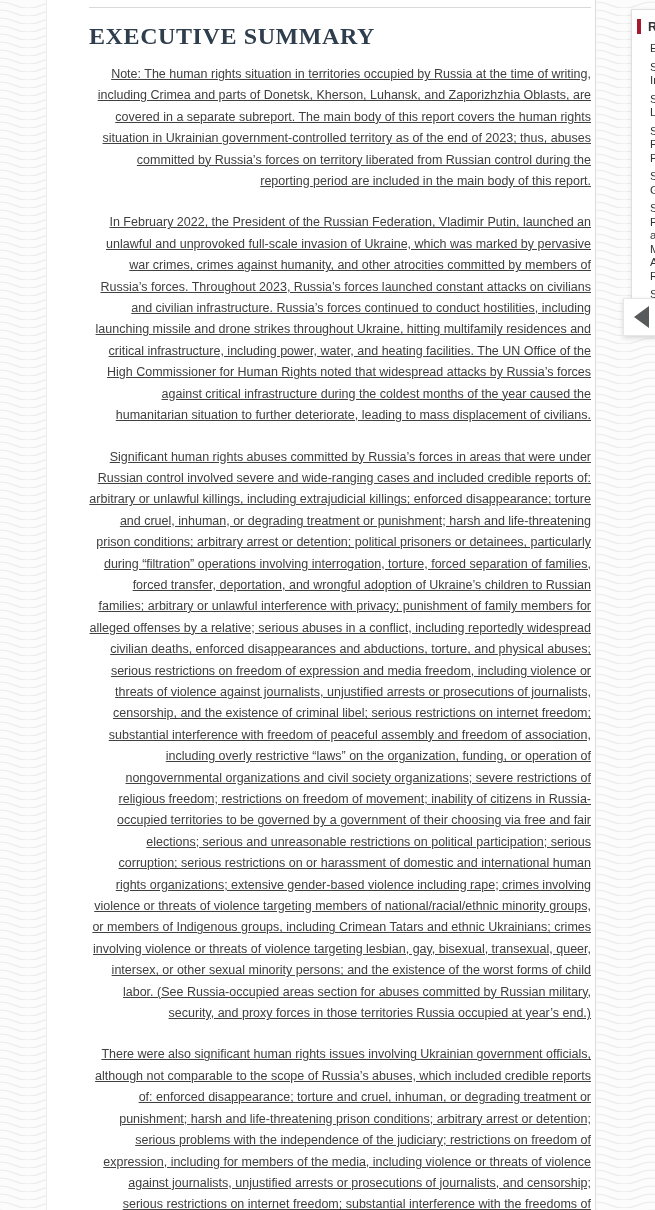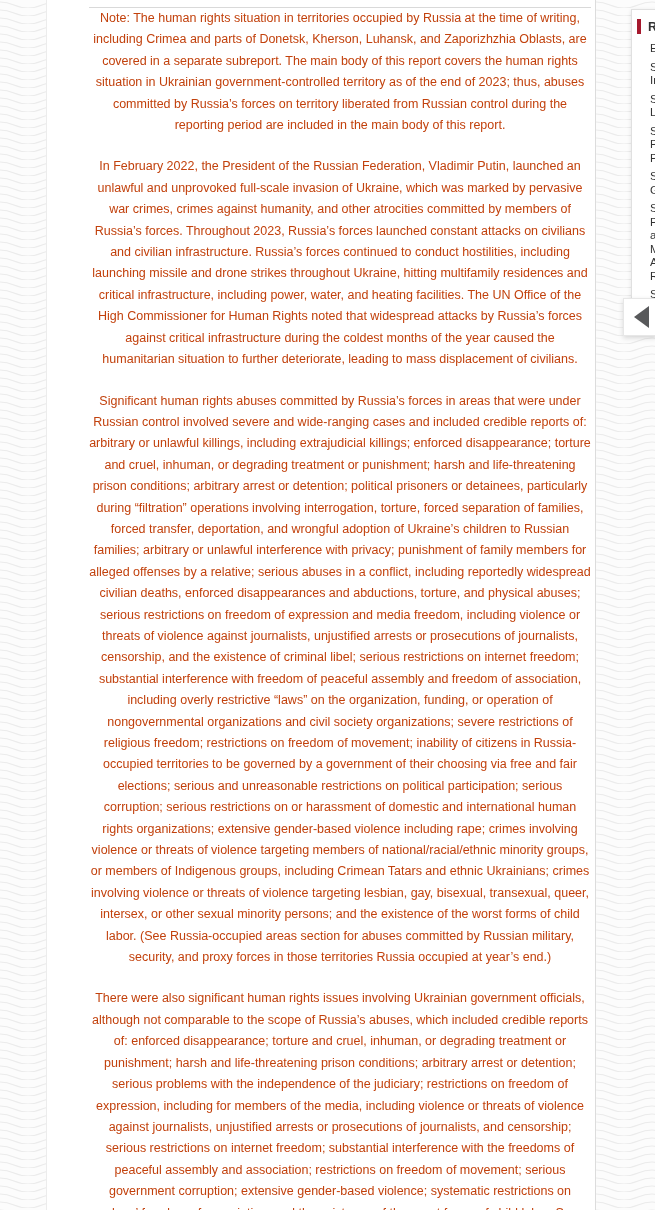--- a/index.html
+++ b/index.html
@@ -28,23 +28,24 @@
     font-family:"Liberation Serif","DejaVu Serif",serif;
     font-size:24px;font-weight:600;
     letter-spacing:0.6px;
     color:#2f3e4d;
     margin:15px 0 14px 0;
   }
   .article p{
     width:502px;
     font-size:12.5px;
     line-height:21.4px;
-    color:#c2410c;
+    color:#404040;
     margin:0 0 20px 0;
-    text-align:center;
+    text-align:right;
+    text-decoration:underline;
   }
 
   
   .side-card{
     position:absolute;left:631px;top:9px;
     width:150px;
     background:#fff;
     border:1px solid #e0e0e0;
     box-shadow:0 1px 4px rgba(0,0,0,.10);
     box-sizing:border-box;
@@ -98,20 +99,21 @@
   <rect width="46" height="1210" fill="#fcfcfc"></rect>
   <rect width="46" height="1210" fill="url(#wavy)"></rect>
 </svg>
 <svg class="bg-strip right" width="59" height="1210" aria-hidden="true">
   <rect width="59" height="1210" fill="#fcfcfc"></rect>
   <rect width="59" height="1210" fill="url(#wavy)"></rect>
 </svg>
 
 <div class="main-card">
   <div class="top-rule"></div>
+  <h1 class="exec-heading">EXECUTIVE SUMMARY</h1>
   <div class="article">
     <p>Note: The human rights situation in territories occupied by Russia at the time of writing, including Crimea and parts of Donetsk, Kherson, Luhansk, and Zaporizhzhia Oblasts, are covered in a separate subreport. The main body of this report covers the human rights situation in Ukrainian government-controlled territory as of the end of 2023; thus, abuses committed by Russia’s forces on territory liberated from Russian control during the reporting period are included in the main body of this report.</p>
     <p>In February 2022, the President of the Russian Federation, Vladimir Putin, launched an unlawful and unprovoked full-scale invasion of Ukraine, which was marked by pervasive war crimes, crimes against humanity, and other atrocities committed by members of Russia’s forces. Throughout 2023, Russia’s forces launched constant attacks on civilians and civilian infrastructure. Russia’s forces continued to conduct hostilities, including launching missile and drone strikes throughout Ukraine, hitting multifamily residences and critical infrastructure, including power, water, and heating facilities. The UN Office of the High Commissioner for Human Rights noted that widespread attacks by Russia’s forces against critical infrastructure during the coldest months of the year caused the humanitarian situation to further deteriorate, leading to mass displacement of civilians.</p>
     <p>Significant human rights abuses committed by Russia’s forces in areas that were under Russian control involved severe and wide-ranging cases and included credible reports of: arbitrary or unlawful killings, including extrajudicial killings; enforced disappearance; torture and cruel, inhuman, or degrading treatment or punishment; harsh and life-threatening prison conditions; arbitrary arrest or detention; political prisoners or detainees, particularly during “filtration” operations involving interrogation, torture, forced separation of families, forced transfer, deportation, and wrongful adoption of Ukraine’s children to Russian families; arbitrary or unlawful interference with privacy; punishment of family members for alleged offenses by a relative; serious abuses in a conflict, including reportedly widespread civilian deaths, enforced disappearances and abductions, torture, and physical abuses; serious restrictions on freedom of expression and media freedom, including violence or threats of violence against journalists, unjustified arrests or prosecutions of journalists, censorship, and the existence of criminal libel; serious restrictions on internet freedom; substantial interference with freedom of peaceful assembly and freedom of association, including overly restrictive “laws” on the organization, funding, or operation of nongovernmental organizations and civil society organizations; severe restrictions of religious freedom; restrictions on freedom of movement; inability of citizens in Russia-occupied territories to be governed by a government of their choosing via free and fair elections; serious and unreasonable restrictions on political participation; serious corruption; serious restrictions on or harassment of domestic and international human rights organizations; extensive gender-based violence including rape; crimes involving violence or threats of violence targeting members of national/racial/ethnic minority groups, or members of Indigenous groups, including Crimean Tatars and ethnic Ukrainians; crimes involving violence or threats of violence targeting lesbian, gay, bisexual, transexual, queer, intersex, or other sexual minority persons; and the existence of the worst forms of child labor. (See Russia-occupied areas section for abuses committed by Russian military, security, and proxy forces in those territories Russia occupied at year’s end.)</p>
     <p>There were also significant human rights issues involving Ukrainian government officials, although not comparable to the scope of Russia’s abuses, which included credible reports of: enforced disappearance; torture and cruel, inhuman, or degrading treatment or punishment; harsh and life-threatening prison conditions; arbitrary arrest or detention; serious problems with the independence of the judiciary; restrictions on freedom of expression, including for members of the media, including violence or threats of violence against journalists, unjustified arrests or prosecutions of journalists, and censorship; serious restrictions on internet freedom; substantial interference with the freedoms of peaceful assembly and association; restrictions on freedom of movement; serious government corruption; extensive gender-based violence; systematic restrictions on workers’ freedom of association; and the existence of the worst forms of child labor. Some of these human rights issues stemmed from martial law, which continued to curtail democratic freedoms, including freedom of movement, freedom of the press, freedom of peaceful assembly, and legal protections.</p>
 
   </div>
 </div>
 
 <nav class="side-card">

